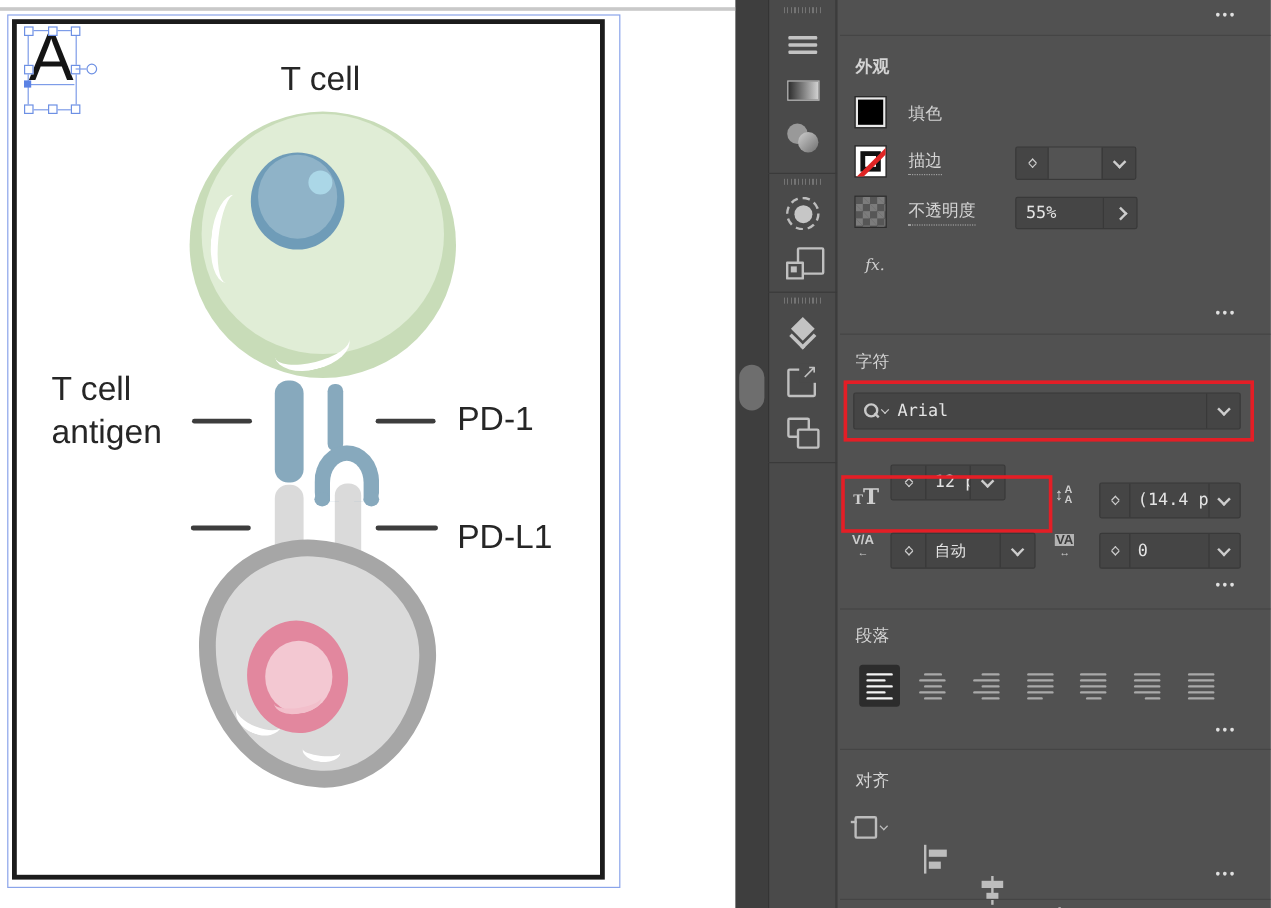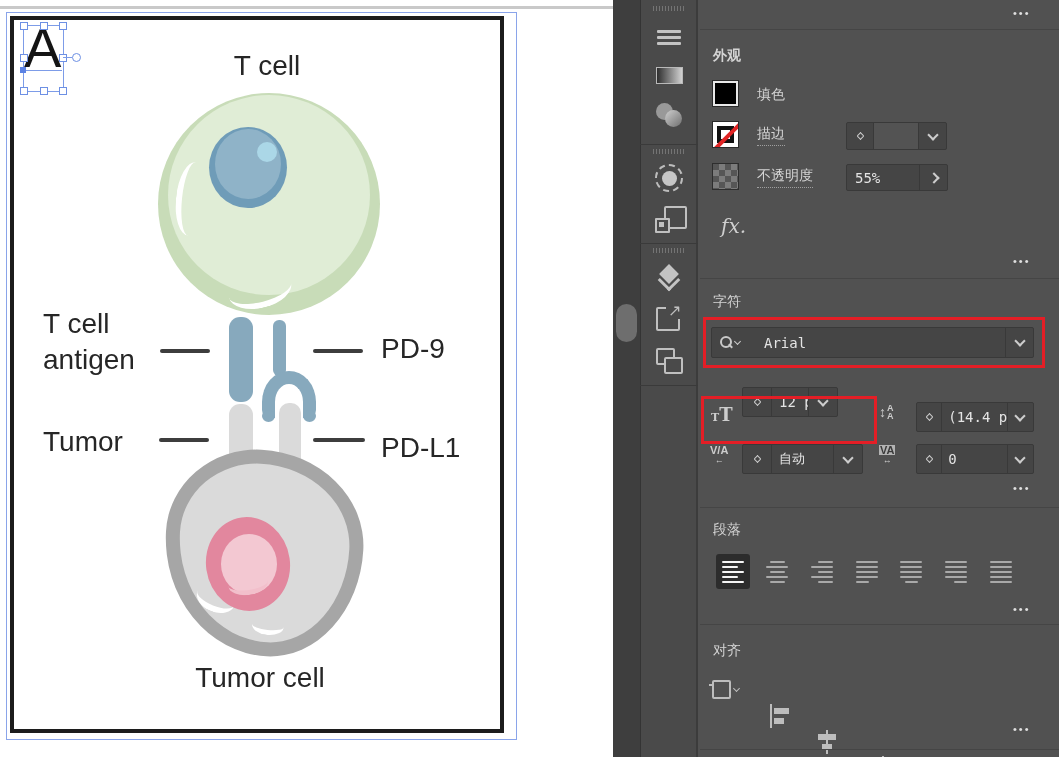--- a/index.html
+++ b/index.html
@@ -174,26 +174,24 @@
     <div class="abs dash" style="left:160px;top:349px;width:50px;"></div>
     <div class="abs dash" style="left:313px;top:349px;width:50px;"></div>
     <div class="abs dash" style="left:159px;top:438px;width:50px;"></div>
     <div class="abs dash" style="left:313px;top:438px;width:52px;"></div>
 
     <div class="abs fig-label" style="left:197px;top:49px;width:140px;text-align:center;">T cell</div>
     <div class="abs fig-label" style="left:43px;top:306px;line-height:36px;">
       <div>T cell</div>
       <div>antigen</div>
     </div>
-    <div class="abs fig-label" style="left:381px;top:332px;">PD-9</div>
+    <div class="abs fig-label" style="left:381px;top:332px;">PD-1</div>
     <div class="abs fig-label" style="left:43px;top:423px;line-height:37px;">
-      <div>Tumor</div>
     </div>
     <div class="abs fig-label" style="left:381px;top:431px;">PD-L1</div>
-    <div class="abs fig-label" style="left:180px;top:661px;width:160px;text-align:center;">Tumor cell</div>
 
     <div class="abs letter-a">A</div>
     <div class="abs sel-box">
       <div class="handle" style="left:-4px;top:-4px;"></div>
       <div class="handle" style="left:16px;top:-4px;"></div>
       <div class="handle" style="right:-4px;top:-4px;"></div>
       <div class="handle" style="left:-4px;top:28px;"></div>
       <div class="handle" style="right:-4px;top:28px;"></div>
       <div class="handle" style="left:-4px;bottom:-4px;"></div>
       <div class="handle" style="left:16px;bottom:-4px;"></div>
@@ -283,26 +281,26 @@
       </div>
   </div>
   <div class="abs swatch sw-checker" style="left:713px;top:164px;"></div>
   <div class="abs plabel under" style="left:757px;top:167px;">不透明度</div>
   <div class="abs field" style="left:846px;top:164px;width:102px;height:27px;">
     <div class="fval mono" style="flex:1;padding-left:8px;">55%</div>
     <div class="ddbtn" style="width:27px;">
         <i class="chv right"></i>
       </div>
   </div>
-  <div class="abs" style="left:721px;top:214px;font-family:'DejaVu Serif',serif;font-style:italic;font-size:20px;color:#cfcfcf;text-align:center;">fx.</div>
+  <div class="abs" style="left:721px;top:214px;font-family:'DejaVu Serif',serif;font-style:italic;font-size:13px;color:#cfcfcf;text-align:center;">fx.</div>
   <div class="abs more" style="left:1013px;top:256px;">•••</div>
   <div class="abs psep" style="top:278px;"></div>
 
   <div class="abs sect-title" style="left:713px;top:293px;">字符</div>
-  <div class="abs field" style="left:711px;top:327px;width:323px;height:31px;gap:16px;">
+  <div class="abs field" style="left:711px;top:327px;width:323px;height:31px;">
     <div style="display:flex;align-items:center;padding-left:6px;">
         <span class="mag">
           <i></i>
           <b></b>
         </span>
         <i class="chv down sm" style="margin-left:1px;"></i>
       </div>
     <div class="fval mono" style="flex:1;padding-left:8px;">Arial</div>
     <div class="ddbtn" style="width:27px;">
         <i class="chv down"></i>

